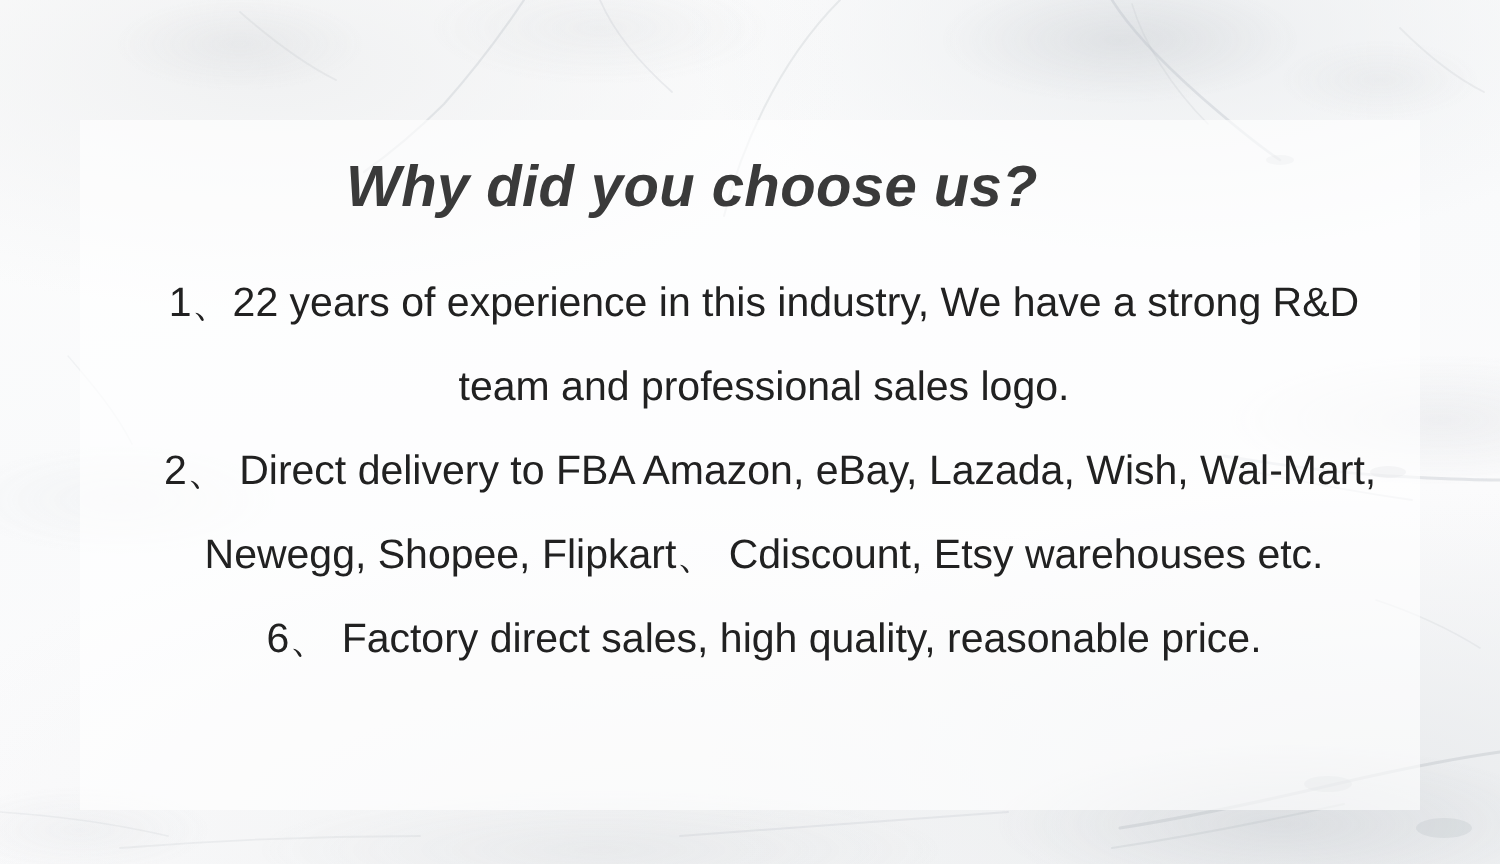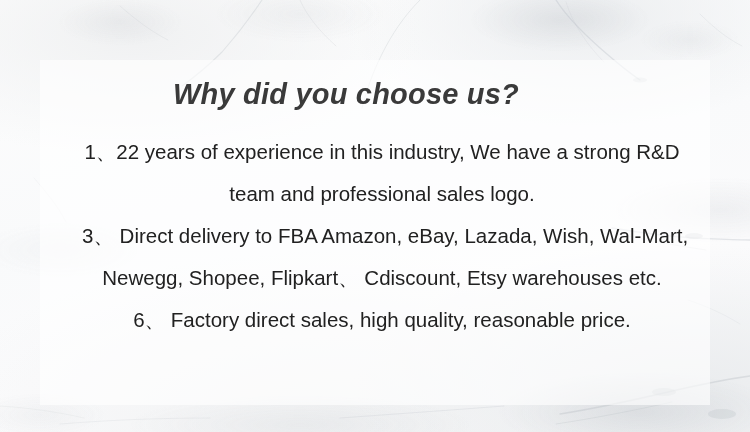--- a/index.html
+++ b/index.html
@@ -145,19 +145,19 @@
 
   <div class="panel"></div>
 
   <div class="content">
 
     <div class="heading">Why did you choose us?</div>
 
     <div class="lines">
       <div class="line">1、22 years of experience in this industry, We have a strong R&amp;D</div>
       <div class="line">team and professional sales logo.</div>
-      <div class="line">3、 Direct delivery to FBA Amazon, eBay, Lazada, Wish, Wal-Mart,</div>
+      <div class="line">2、 Direct delivery to FBA Amazon, eBay, Lazada, Wish, Wal-Mart,</div>
       <div class="line">Newegg, Shopee, Flipkart、 Cdiscount, Etsy warehouses etc.</div>
       <div class="line">6、 Factory direct sales, high quality, reasonable price.</div>
     </div>
 
   </div>
 </div>
 
 </body></html>

